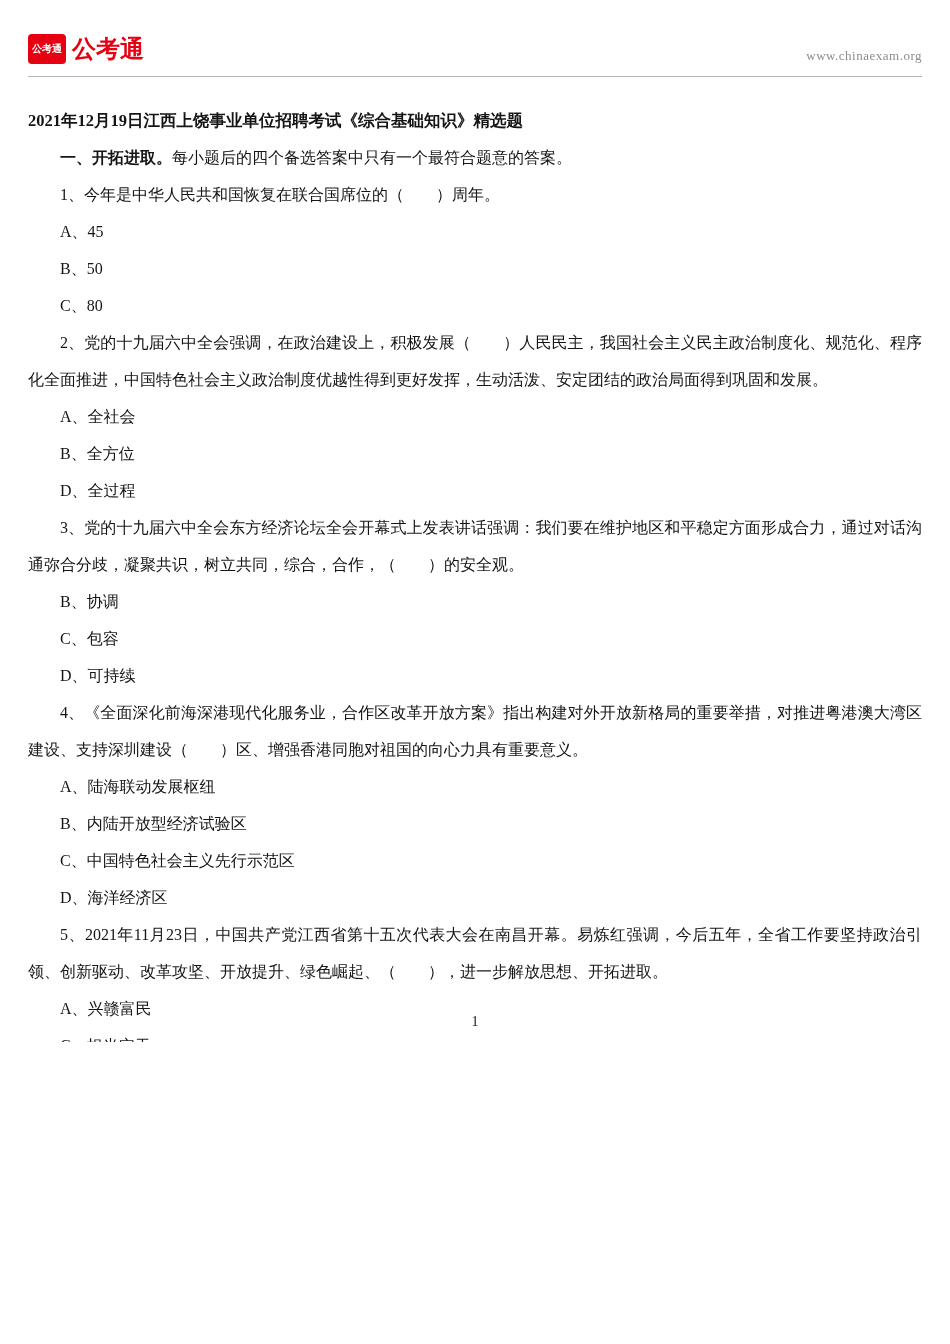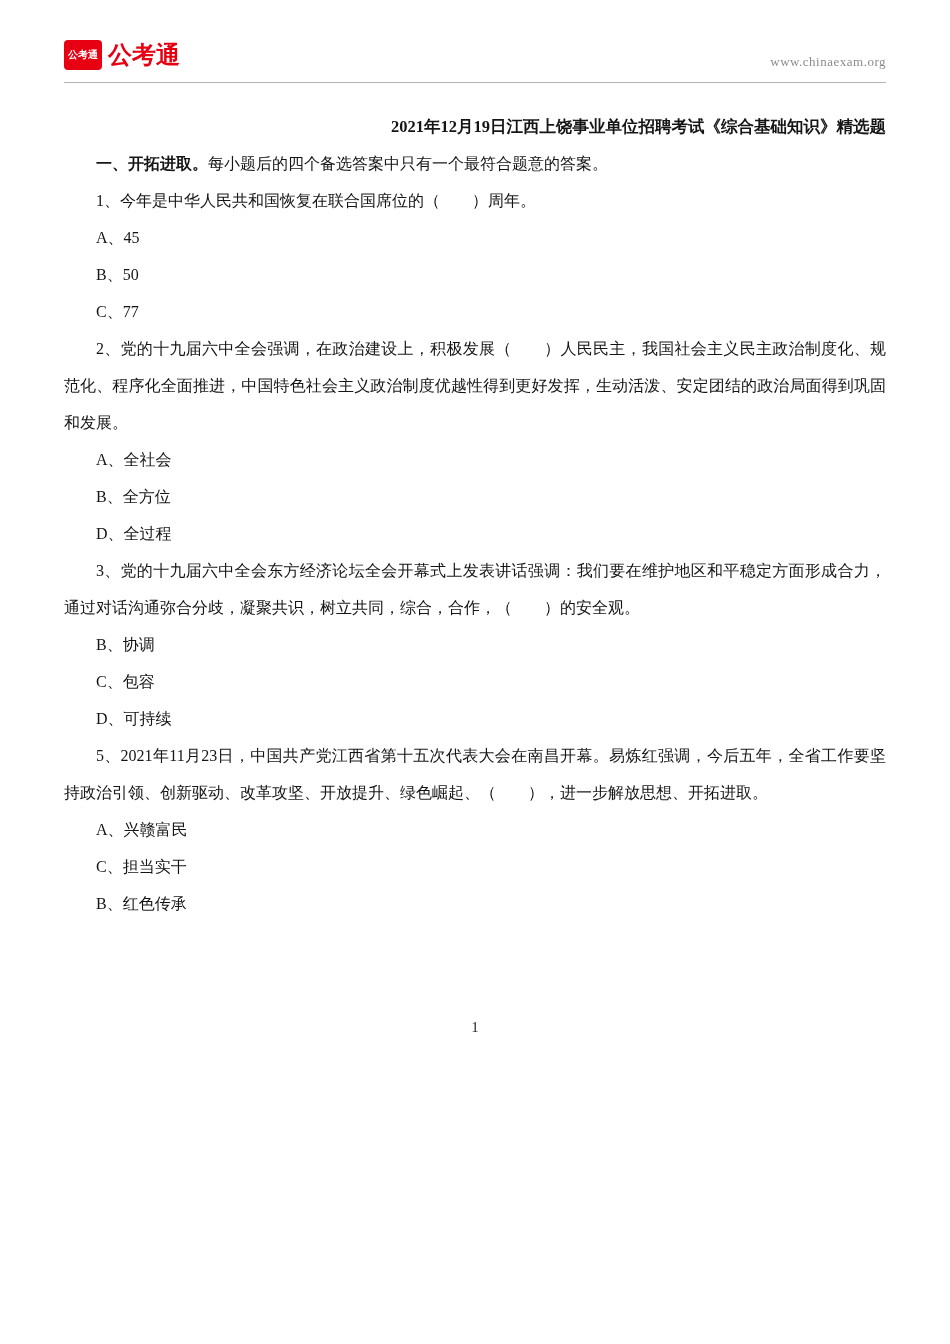--- a/index.html
+++ b/index.html
@@ -5,23 +5,23 @@
   * { margin: 0; padding: 0; box-sizing: border-box; }
   html, body { background: #ffffff; }
   body {
     font-family: "Liberation Serif", "DejaVu Serif", serif;
     color: #151515;
   }
   .page {
     position: relative;
     width: 950px;
     height: 1032px;
-    margin: 16px auto;
+    margin: 10px auto;
     background: #ffffff;
-    padding: 0 64px;
+    padding: 0 28px;
     overflow: hidden;
   }
   .header {
     display: flex;
     justify-content: space-between;
     align-items: flex-end;
     padding: 24px 0 12px 0;
     border-bottom: 1px solid var(--color-divider, #b3b3b3);
   }
   .brand { display: flex; align-items: center; gap: 6px; }
@@ -52,21 +52,21 @@
     letter-spacing: 0.5px;
     line-height: 1.2;
   }
   .doc {
     padding-top: 25px;
     font-size: 16px;
     line-height: 37px;
     text-align: justify;
   }
   .doc-title {
-    text-align: right;
+    text-align: left;
     font-size: 16.5px;
     font-weight: bold;
     line-height: 37px;
   }
   p.indent { text-indent: 2em; margin: 0; }
   .section-label { font-weight: bold; }
   .question { margin: 0; }
   .footer {
     position: absolute;
     left: 0;
@@ -92,37 +92,44 @@
 
   <div class="doc">
     <div class="doc-title">2021年12月19日江西上饶事业单位招聘考试《综合基础知识》精选题</div>
 
     <p class="indent"><span class="section-label">一、开拓进取。</span><span>每小题后的四个备选答案中只有一个最符合题意的答案。</span></p>
 
     <div class="question">
       <p class="indent">1、今年是中华人民共和国恢复在联合国席位的（　　）周年。</p>
       <p class="indent">A、45</p>
       <p class="indent">B、50</p>
-      <p class="indent">C、77</p>
+      <p class="indent">C、80</p>
     </div>
 
     <div class="question">
       <p class="indent">2、党的十九届六中全会强调，在政治建设上，积极发展（　　）人民民主，我国社会主义民主政治制度化、规范化、程序化全面推进，中国特色社会主义政治制度优越性得到更好发挥，生动活泼、安定团结的政治局面得到巩固和发展。</p>
       <p class="indent">A、全社会</p>
       <p class="indent">B、全方位</p>
       <p class="indent">D、全过程</p>
     </div>
 
     <div class="question">
       <p class="indent">3、党的十九届六中全会东方经济论坛全会开幕式上发表讲话强调：我们要在维护地区和平稳定方面形成合力，通过对话沟通弥合分歧，凝聚共识，树立共同，综合，合作，（　　）的安全观。</p>
       <p class="indent">B、协调</p>
       <p class="indent">C、包容</p>
       <p class="indent">D、可持续</p>
     </div>
 
+    <div class="question">
+      <p class="indent">4、《全面深化前海深港现代化服务业，合作区改革开放方案》指出构建对外开放新格局的重要举措，对推进粤港澳大湾区建设、支持深圳建设（　　）区、增强香港同胞对祖国的向心力具有重要意义。</p>
+      <p class="indent">A、陆海联动发展枢纽</p>
+      <p class="indent">B、内陆开放型经济试验区</p>
+      <p class="indent">C、中国特色社会主义先行示范区</p>
+      <p class="indent">D、海洋经济区</p>
+    </div>
 
     <div class="question">
       <p class="indent">5、2021年11月23日，中国共产党江西省第十五次代表大会在南昌开幕。易炼红强调，今后五年，全省工作要坚持政治引领、创新驱动、改革攻坚、开放提升、绿色崛起、（　　），进一步解放思想、开拓进取。</p>
       <p class="indent">A、兴赣富民</p>
       <p class="indent">C、担当实干</p>
       <p class="indent">B、红色传承</p>
     </div>
   </div>
 
   <div class="footer">

